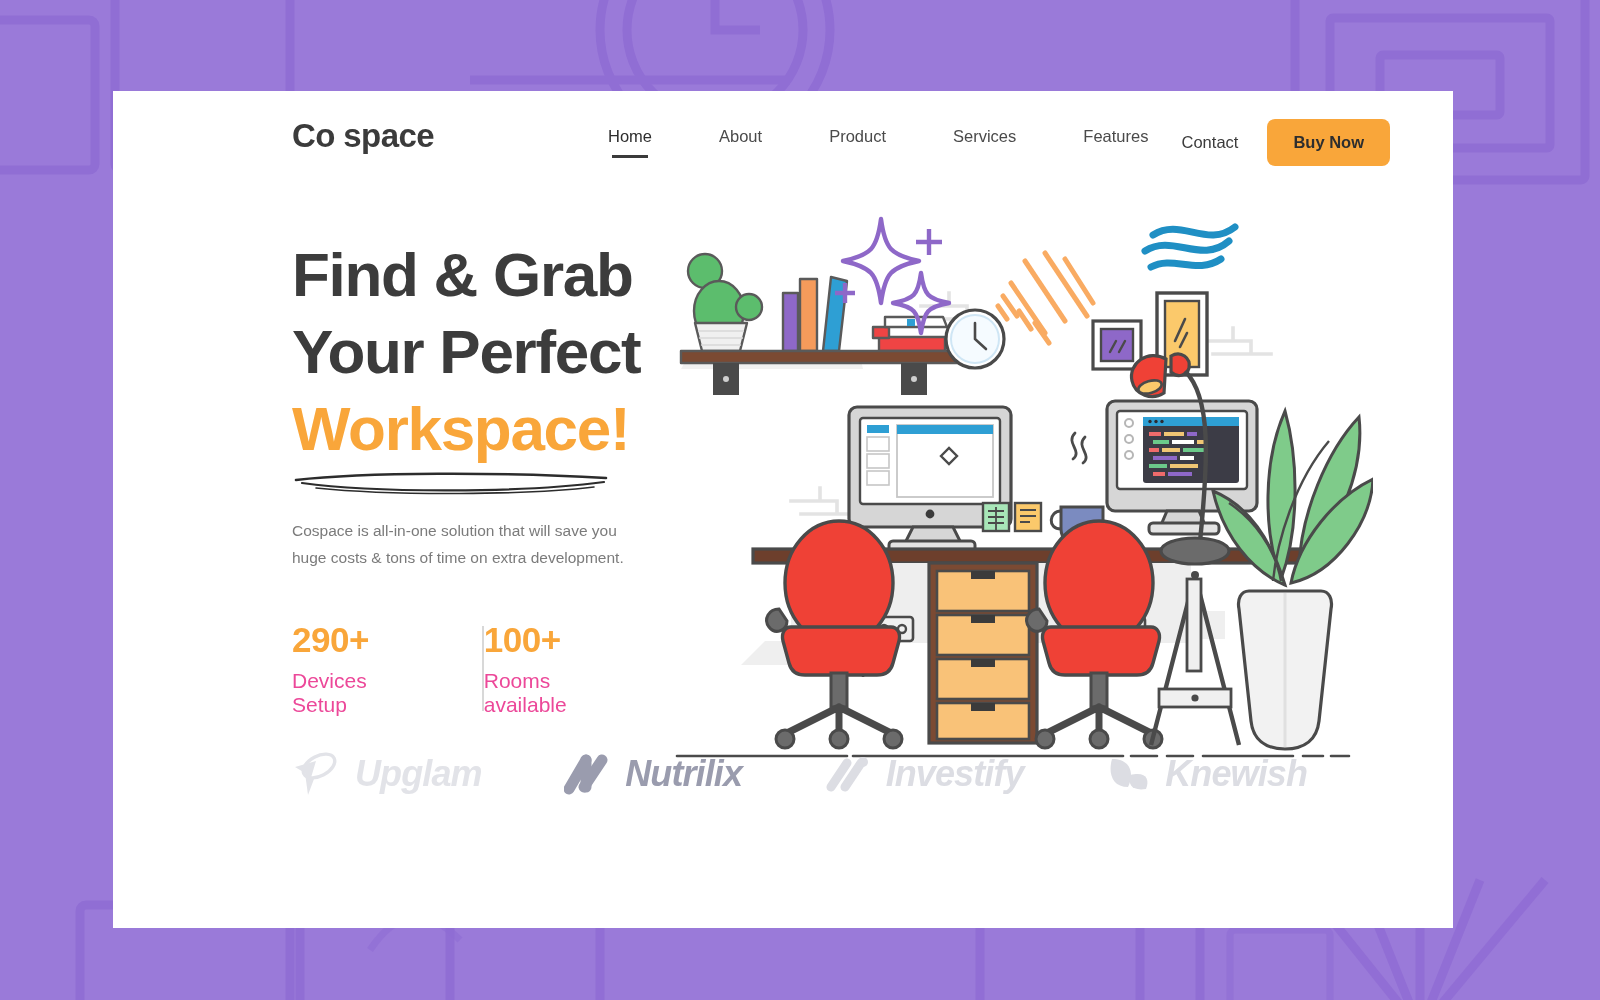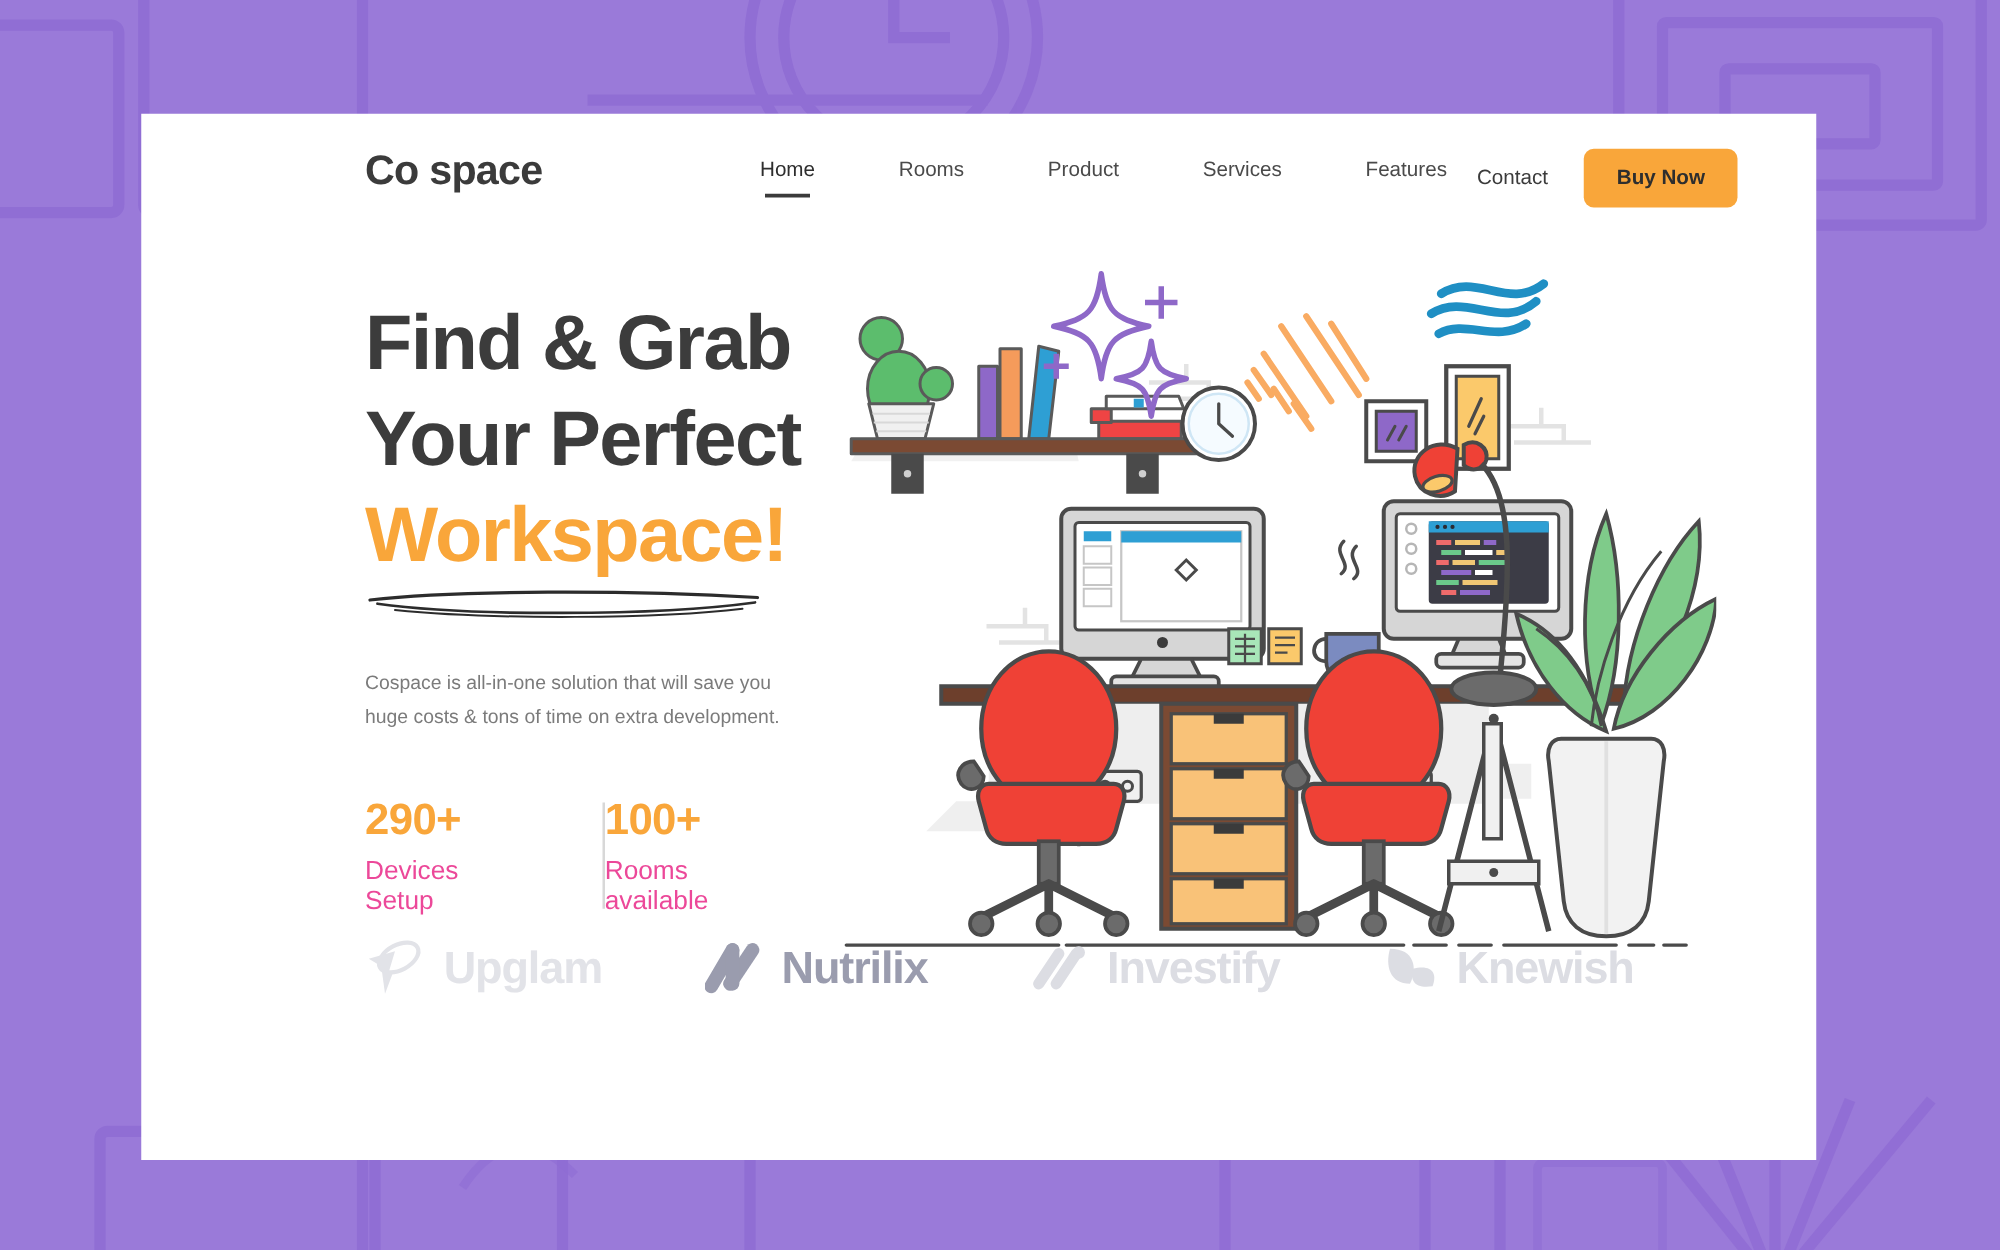--- a/index.html
+++ b/index.html
@@ -65,38 +65,38 @@
 
   
   .hero-left { position: absolute; left: 179px; top: 145px; width: 400px; }
   .h1 {
     font-size: 62px; line-height: 77px; font-weight: bold;
     color: #3c3c3c; letter-spacing: -1.3px;
   }
   .h1 .accent { color: #f9a63a; text-align: right; }
   .scribble { margin-top: 4px; margin-left: 2px; display: block; }
   .lead {
-    margin-top: 36px; font-size: 15.5px; line-height: 27px; color: #7b7b7b;
+    margin-top: 20px; font-size: 15.5px; line-height: 27px; color: #7b7b7b;
     width: 345px;
   }
   .stats { margin-top: 49px; display: flex; align-items: stretch; }
   .stat { padding-right: 65px; }
   .stat-num { font-size: 35px; font-weight: bold; color: #f9a63a; letter-spacing: -0.5px; }
   .stat-label { margin-top: 9px; font-size: 21px; color: #ec4899; }
   .stat-divider { width: 2px; background: #d8d8d8; margin: 6px 0 6px 0; }
 
   
   .illus { position: absolute; left: 560px; top: 120px; width: 700px; height: 570px; }
 
   
   .logos {
     position: absolute; left: 179px; top: 660px;
     width: 1015px; display: flex; align-items: center; justify-content: space-between;
   }
-  .logo { display: flex; align-items: center; gap: 13px; }
+  .logo { display: flex; align-items: center; gap: 13px; font-style: italic; }
   .logo-name { font-size: 36px; font-weight: bold; letter-spacing: -0.9px; }
   .logo-1 .logo-name { color: #e2e3e8; }
   .logo-2 .logo-name { color: #9a9cae; }
   .logo-3 .logo-name { color: #dcdde3; }
   .logo-4 .logo-name { color: #dcdde3; }
 </style>
 </head>
 <body>
 
 <svg id="bg-art" viewBox="0 0 1600 1000" preserveAspectRatio="none" aria-hidden="true">
@@ -134,21 +134,21 @@
 </svg>
 
 <div class="card">
 
   <div class="header">
 
     <div class="brand">Co space</div>
 
     <nav class="nav">
       <span class="nav-item active">Home</span>
-      <span class="nav-item">Rooms</span>
+      <span class="nav-item">About</span>
       <span class="nav-item">Product</span>
       <span class="nav-item">Services</span>
       <span class="nav-item">Features</span>
     </nav>
 
     <div class="actions">
       <span class="contact-link">Contact</span>
       <button class="buy-btn">Buy Now</button>
     </div>
   </div>

